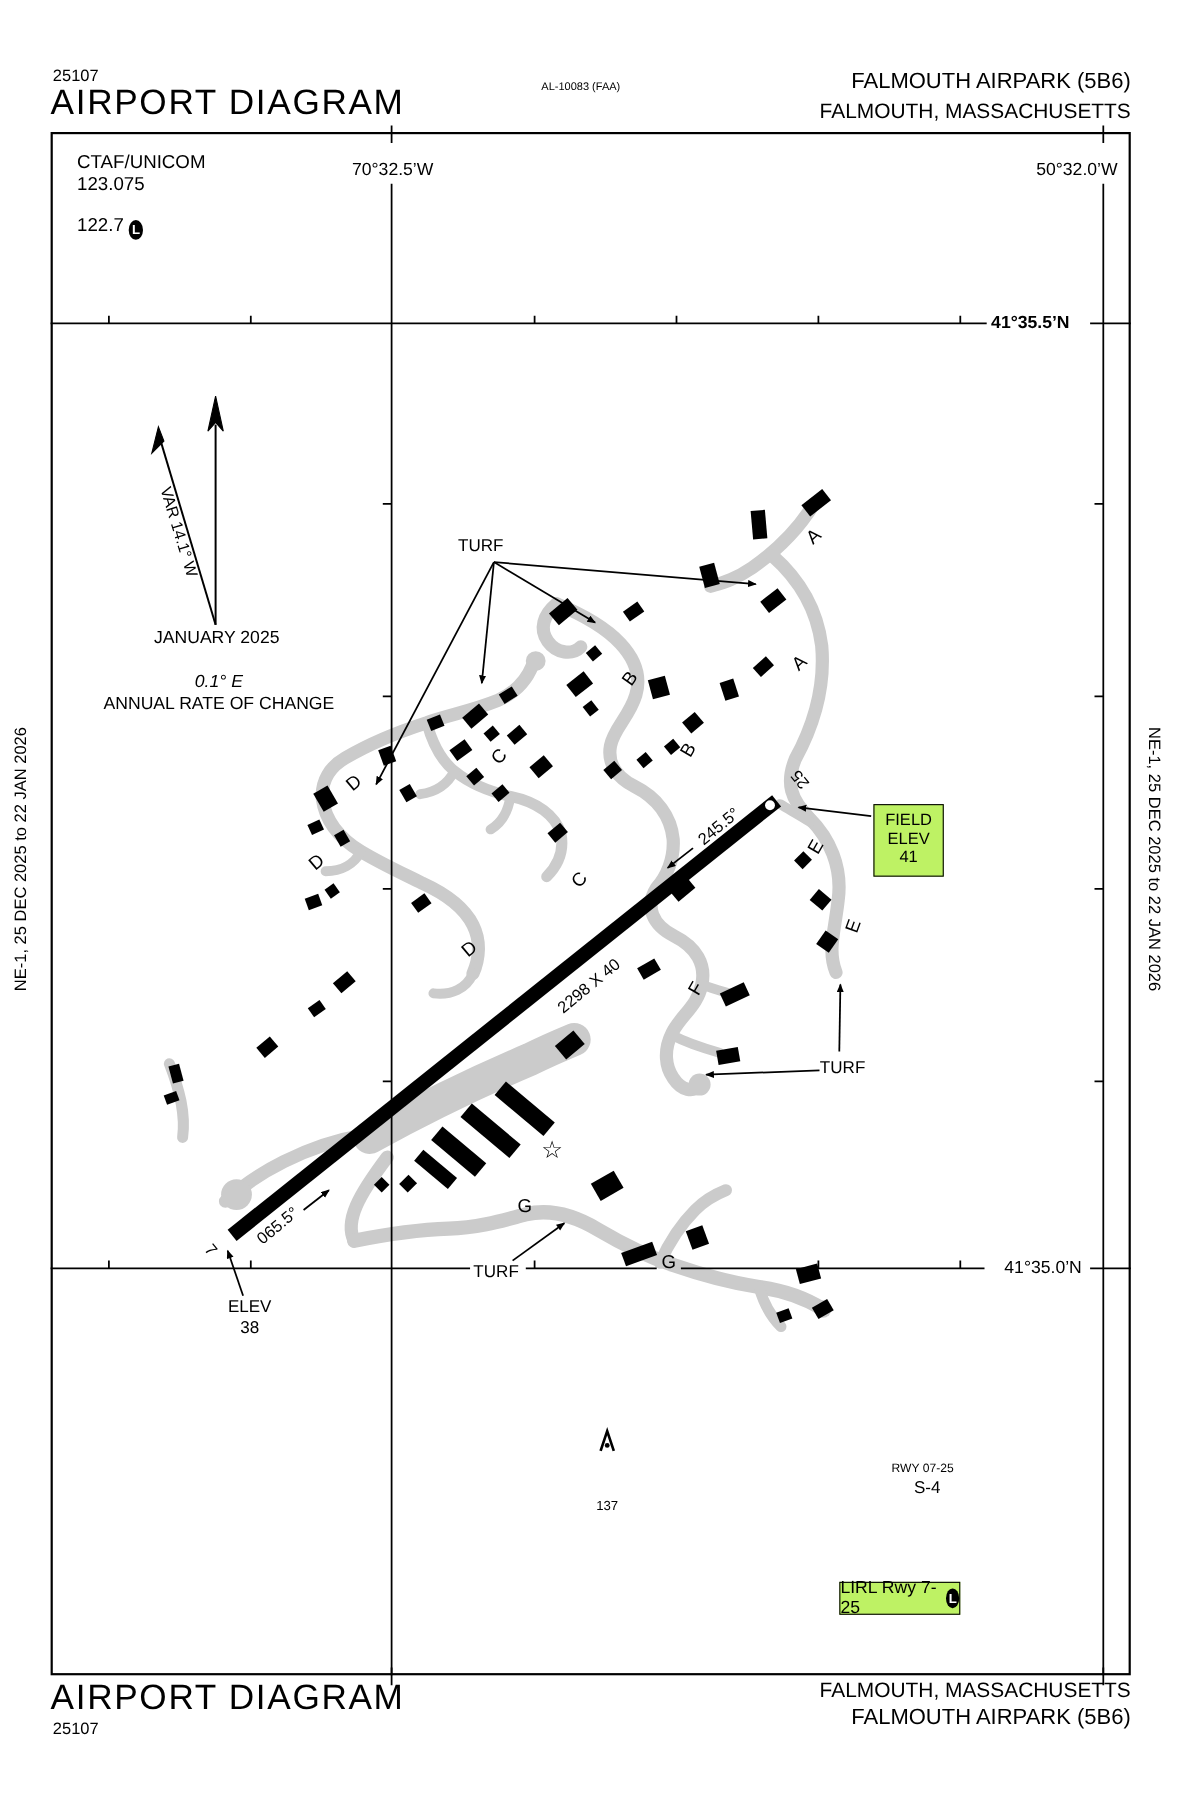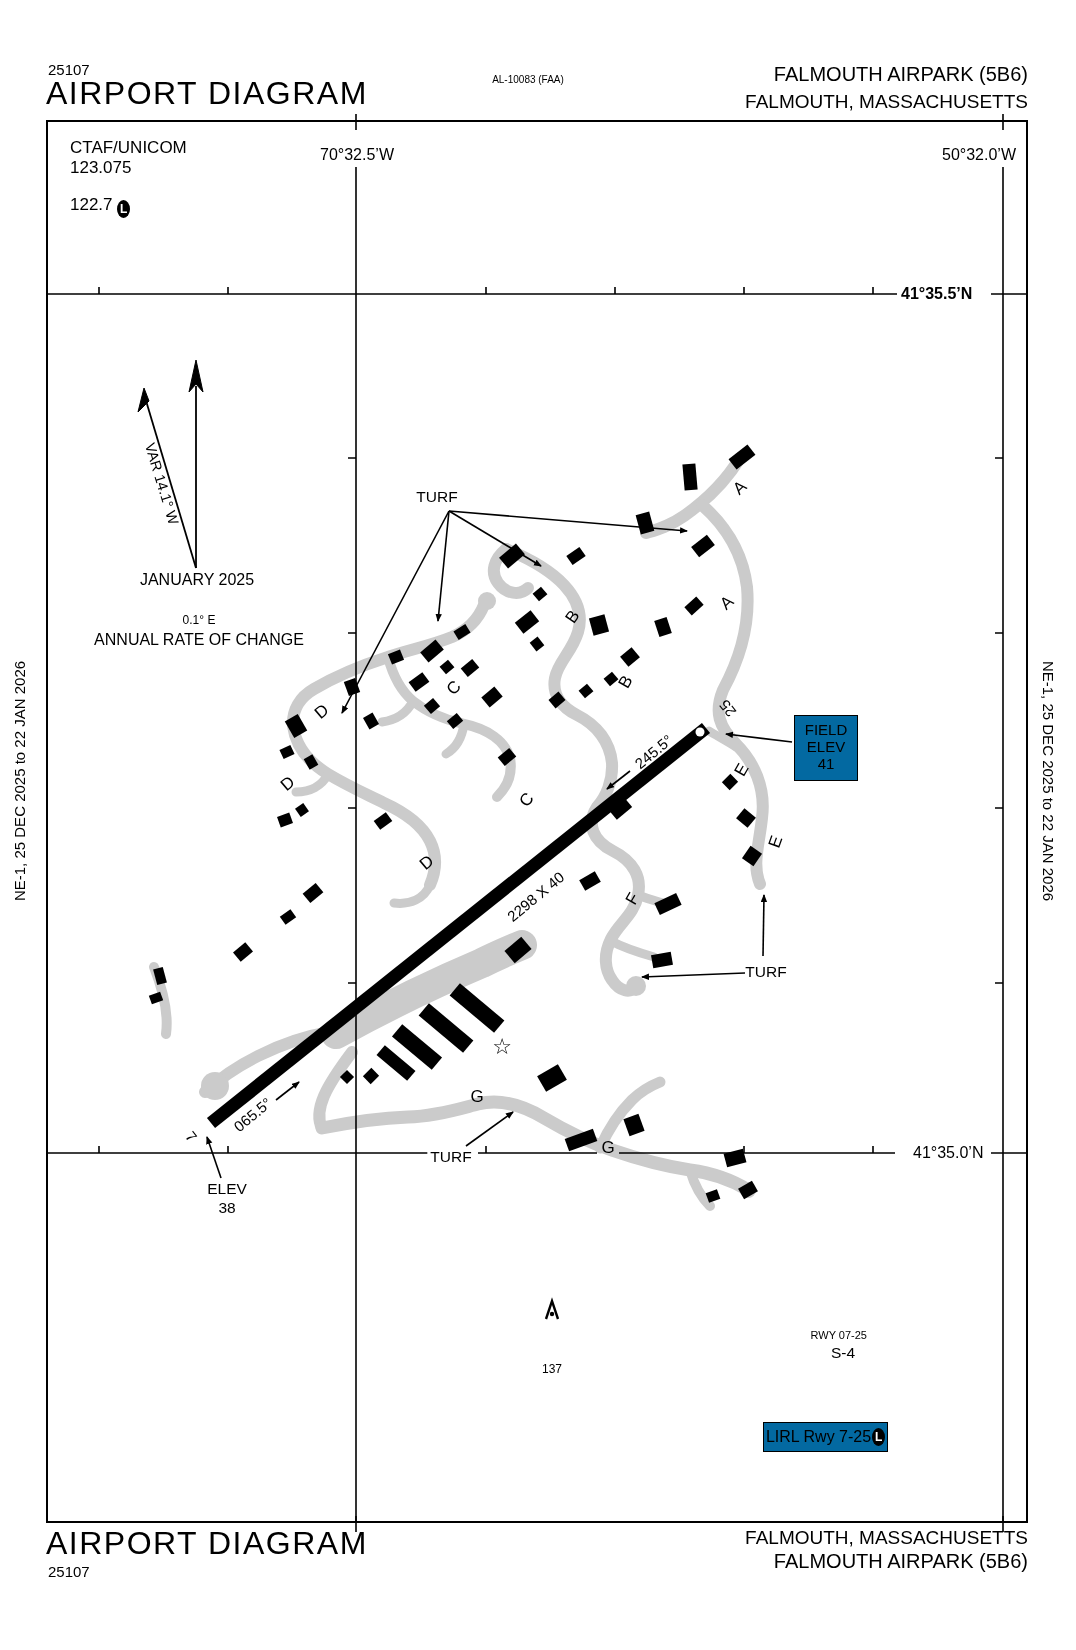--- a/index.html
+++ b/index.html
@@ -5,21 +5,21 @@
   html,body{margin:0;padding:0;background:#fff;}
   #stage{position:relative;width:1076px;height:1650px;background:#fff;overflow:hidden;
          font-family:"Liberation Sans",sans-serif;color:#000;}
   .lbl{position:absolute;white-space:nowrap;line-height:1.08;}
   .svgmap{position:absolute;left:0;top:0;width:1076px;height:1650px;}
   #neatline{position:absolute;left:46px;top:120px;width:982px;height:1403px;
             border:2px solid #000;box-sizing:border-box;}
   .ovalL{display:inline-block;width:13px;height:18px;background:#000;border-radius:50%;
          color:#fff;font-size:12px;font-weight:bold;text-align:center;line-height:18px;
          vertical-align:-3px;}
-  .box{position:absolute;background:#0369a1;border:1.6px solid #000;box-sizing:border-box;}
+  .box{position:absolute;background:#bef264;border:1.6px solid #000;box-sizing:border-box;margin-top:16px;}
   .twy{position:absolute;font-size:17px;font-weight:500;white-space:nowrap;}
 </style>
 </head>
 <body>
 
 <div id="stage">
 
   <svg class="svgmap" viewBox="0 0 1076 1650">
     <defs>
       <marker id="ah" markerWidth="9" markerHeight="8" refX="7" refY="3.2" orient="auto" markerUnits="userSpaceOnUse">
@@ -176,21 +176,21 @@
   </div>
 
   <div class="lbl" style="left:357px;top:146px;font-size:16px;transform:translateX(-50%);">70°32.5’W</div>
   <div class="lbl" style="right:60px;top:146px;font-size:16px;">50°32.0’W</div>
   <div class="lbl" style="left:901px;top:285px;font-size:16px;font-weight:bold;">41°35.5’N</div>
   <div class="lbl" style="left:901px;top:1144px;font-size:16px;margin-left:12px;">41°35.0’N</div>
 
   <div class="lbl" style="left:161px;top:484px;font-size:14.5px;transform:translate(-50%,-50%) rotate(73deg);">VAR 14.1° W</div>
   <div class="lbl" style="left:197px;top:580px;font-size:16px;transform:translate(-50%,-50%);">JANUARY 2025</div>
   <div class="lbl" style="left:199px;top:600px;font-size:16px;transform:translate(-50%,-50%);margin-top:40px;">ANNUAL RATE OF CHANGE</div>
-  <div class="lbl" style="left:199px;top:620px;font-size:12px;transform:translate(-50%,-50%);">0.1° E</div>
+  <div class="lbl" style="left:199px;top:620px;font-size:16px;transform:translate(-50%,-50%);font-style:italic;">0.1° E</div>
 
   <div class="lbl" style="left:437px;top:497px;font-size:15.5px;transform:translate(-50%,-50%);">TURF</div>
   <div class="lbl" style="left:766px;top:972px;font-size:15.5px;transform:translate(-50%,-50%);">TURF</div>
   <div class="lbl" style="left:451px;top:1157px;font-size:15.5px;transform:translate(-50%,-50%);background:#fff;padding:0 3px;">TURF</div>
 
   <div class="lbl" style="left:728px;top:708px;font-size:15px;transform:translate(-50%,-50%) rotate(-129deg);">25</div>
   <div class="lbl" style="left:191px;top:1137px;font-size:15px;transform:translate(-50%,-50%) rotate(51deg);">7</div>
   <div class="lbl" style="left:654px;top:752px;font-size:15px;transform:translate(-50%,-50%) rotate(-39.5deg);">245.5°</div>
   <div class="lbl" style="left:253px;top:1115px;font-size:15px;transform:translate(-50%,-50%) rotate(-39.5deg);">065.5°</div>
   <div class="lbl" style="left:536px;top:897px;font-size:15px;transform:translate(-50%,-50%) rotate(-39.5deg);">2298 X 40</div>
@@ -202,21 +202,21 @@
   </div>
 
   <div class="lbl" style="left:227px;top:1189px;font-size:15.5px;transform:translate(-50%,-50%);">ELEV</div>
   <div class="lbl" style="left:227px;top:1208px;font-size:15.5px;transform:translate(-50%,-50%);">38</div>
 
   <div class="lbl" style="left:502px;top:1047px;font-size:22px;font-family:'DejaVu Sans',sans-serif;transform:translate(-50%,-50%);">☆</div>
   <div class="lbl" style="left:552px;top:1369px;font-size:12px;transform:translate(-50%,-50%);">137</div>
 
   <div class="lbl" style="right:209px;top:1330px;font-size:11px;">RWY 07-25</div>
   <div class="lbl" style="right:221px;top:1345px;font-size:15.5px;">S-4</div>
-  <div class="box" style="left:763px;top:1422px;width:125px;height:30px;display:flex;align-items:center;justify-content:center;font-size:16px;gap:1px;">
+  <div class="box" style="left:763px;top:1422px;width:110px;height:30px;display:flex;align-items:center;justify-content:center;font-size:16px;gap:1px;">
     <span>LIRL Rwy 7-25</span>
     <span class="ovalL">L</span>
   </div>
 
   <div class="lbl" style="left:20px;top:781px;font-size:15px;transform:translate(-50%,-50%) rotate(-90deg);">NE-1, 25 DEC 2025 to 22 JAN 2026</div>
   <div class="lbl" style="left:1048px;top:781px;font-size:15px;transform:translate(-50%,-50%) rotate(90deg);">NE-1, 25 DEC 2025 to 22 JAN 2026</div>
 
   <div class="lbl" style="left:46px;top:1526px;font-size:32px;letter-spacing:1.5px;">AIRPORT DIAGRAM</div>
   <div class="lbl" style="left:48px;top:1564px;font-size:15px;">25107</div>
   <div class="lbl" style="right:48px;top:1528px;font-size:19px;">FALMOUTH, MASSACHUSETTS</div>

